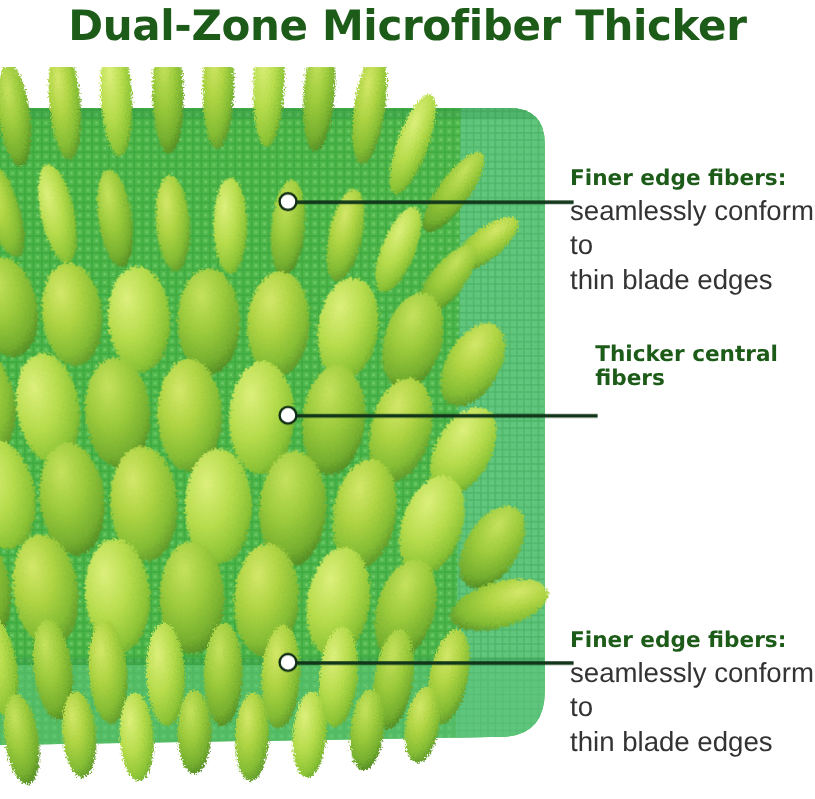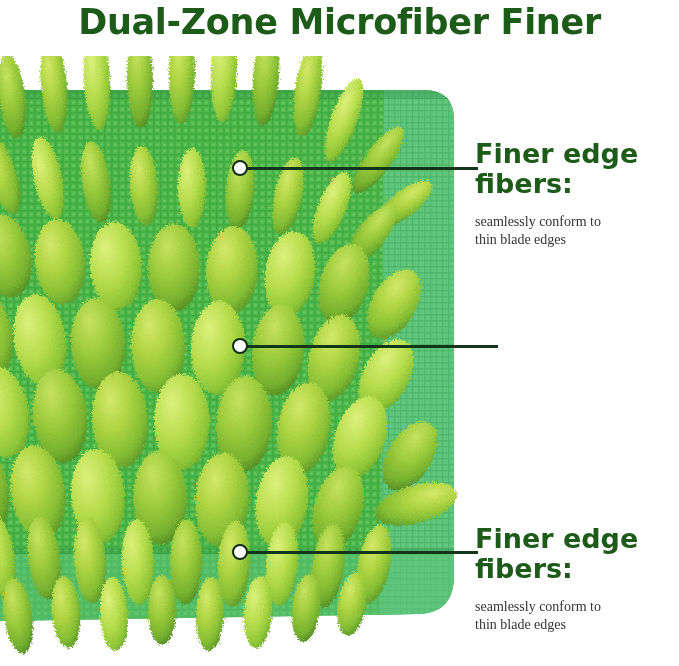--- a/index.html
+++ b/index.html
@@ -28,32 +28,32 @@
     width:470px; height:600px;
     overflow:hidden;
   }
   #product-photo svg { display:block; }
 
   
   .callout { position:absolute; }
   .callout-heading {
     font-family:"DejaVu Sans", sans-serif;
     font-weight:bold;
-    font-size:27px;
+    font-size:18px;
     color:#1d5c18;
     line-height:1.12;
     white-space:pre-line;
   }
   .callout-body {
-    font-family:Liberation Serif, serif;
-    font-size:14px;
+    font-family:Liberation Sans, sans-serif;
+    font-size:23px;
     color:#333333;
     line-height:1.25;
     white-space:pre-line;
-    margin-top:14px;
+    margin-top:2px;
   }
 
   #callout-top    { left:475px; top:139px; width:204px; }
   #callout-middle { left:496px; top:286px; width:183px; }
   #callout-bottom { left:475px; top:524px; width:204px; }
 
   
   .leader { position:absolute; height:16px; }
   .leader-line {
     position:absolute; left:8px; top:7px;
@@ -67,21 +67,21 @@
   #leader-top    { left:232px; top:160px; }
   #leader-top    .leader-line { width:238px; }
   #leader-middle { left:232px; top:338px; }
   #leader-middle .leader-line { width:258px; }
   #leader-bottom { left:232px; top:544px; }
   #leader-bottom .leader-line { width:238px; }
 </style>
 </head>
 <body>
 
-<div id="page-title">Dual-Zone Microfiber Finer</div>
+<div id="page-title">Dual-Zone Microfiber Thicker</div>
 
 <div id="product-photo">
   <svg width="470" height="600" viewBox="0 0 470 600">
     <defs>
 
       <pattern id="mesh" width="7" height="7" patternUnits="userSpaceOnUse">
         <rect width="7" height="7" fill="#4fb74b"></rect>
         <rect width="7" height="1.6" fill="#3aa63c" opacity="0.75"></rect>
         <rect width="1.6" height="7" fill="#3aa63c" opacity="0.75"></rect>
         <circle cx="4.4" cy="4.4" r="1.2" fill="#78d274" opacity="0.7"></circle>
@@ -259,19 +259,21 @@
   <div class="leader-dot"></div>
 </div>
 
 <div class="callout" id="callout-top">
   <div class="callout-heading">Finer edge fibers:</div>
   <div class="callout-body">seamlessly conform to
 thin blade edges</div>
 </div>
 
 <div class="callout" id="callout-middle">
+  <div class="callout-heading">Thicker central
+fibers</div>
 </div>
 
 <div class="callout" id="callout-bottom">
   <div class="callout-heading">Finer edge fibers:</div>
   <div class="callout-body">seamlessly conform to
 thin blade edges</div>
 </div>
 
 </body></html>

